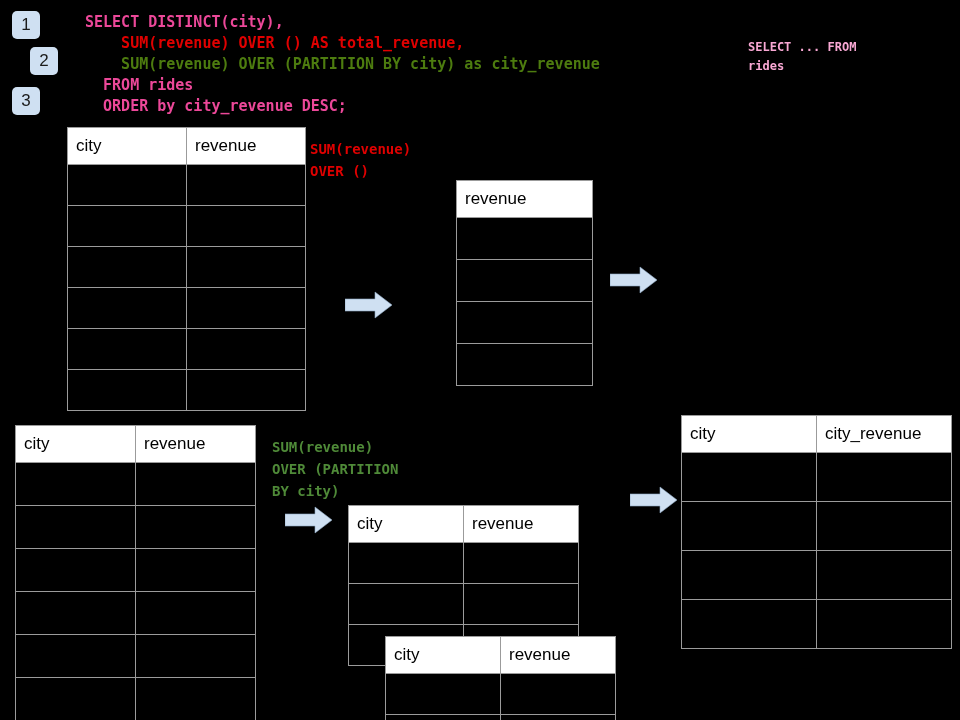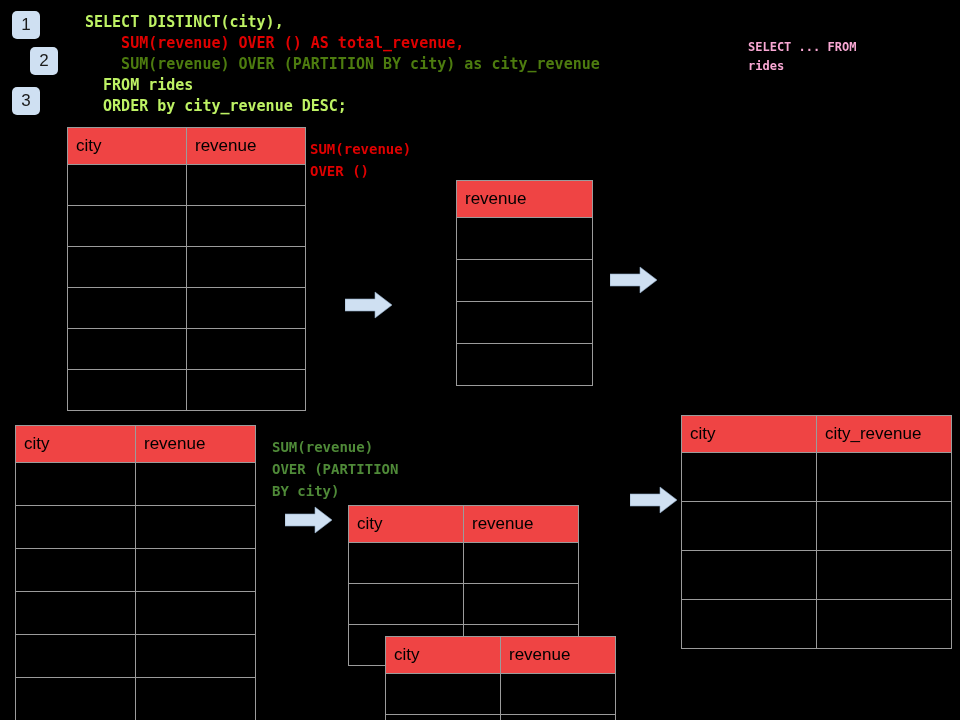--- a/index.html
+++ b/index.html
@@ -32,21 +32,21 @@
 
   
   .code {
     position: absolute;
     font-family: "DejaVu Sans Mono", monospace;
     font-size: 15px;
     font-weight: bold;
     white-space: pre;
     letter-spacing: 0px;
   }
-  .c-purple { color: #bef264; }
+  .c-purple { color: #ec4899; }
   .c-red    { color: #e00000; }
   .c-green  { color: #4d7c0f; }
 
   .side-note {
     position: absolute;
     font-family: "DejaVu Sans Mono", monospace;
     font-size: 12px;
     font-weight: bold;
     color: #f9a8d4;
     white-space: pre;
@@ -73,21 +73,21 @@
     background: #000000;
   }
   .tbl td, .tbl th {
     border: 1px solid #9b9b9b;
     padding: 0;
     margin: 0;
     font-weight: normal;
     text-align: left;
   }
   .tbl th {
-    background: #ef4444;
+    background: #ffffff;
     color: #000000;
     font-family: "Liberation Sans", sans-serif;
     font-size: 17px;
     padding: 0 8px;
     height: 36px;
     vertical-align: middle;
   }
   .tbl td {
     background: #000000;
     height: 40px;

